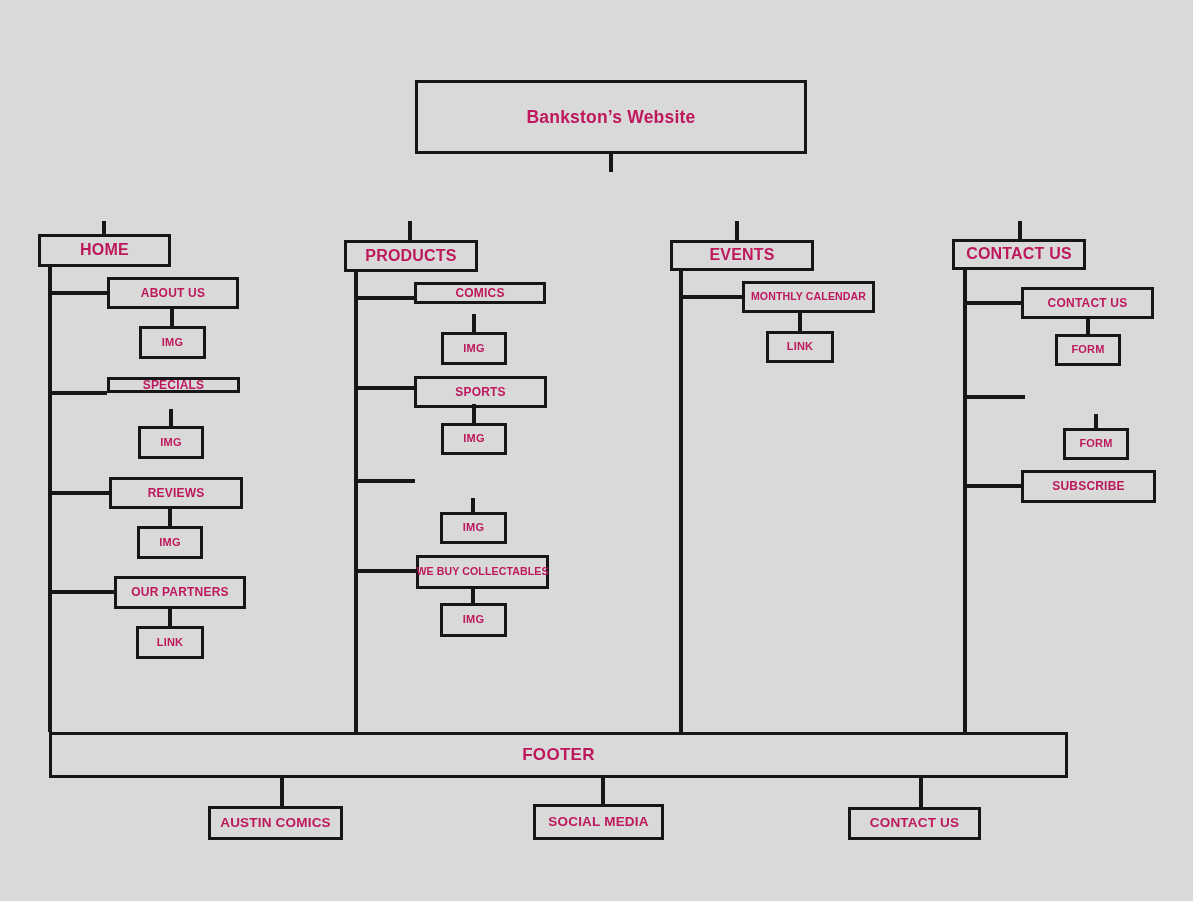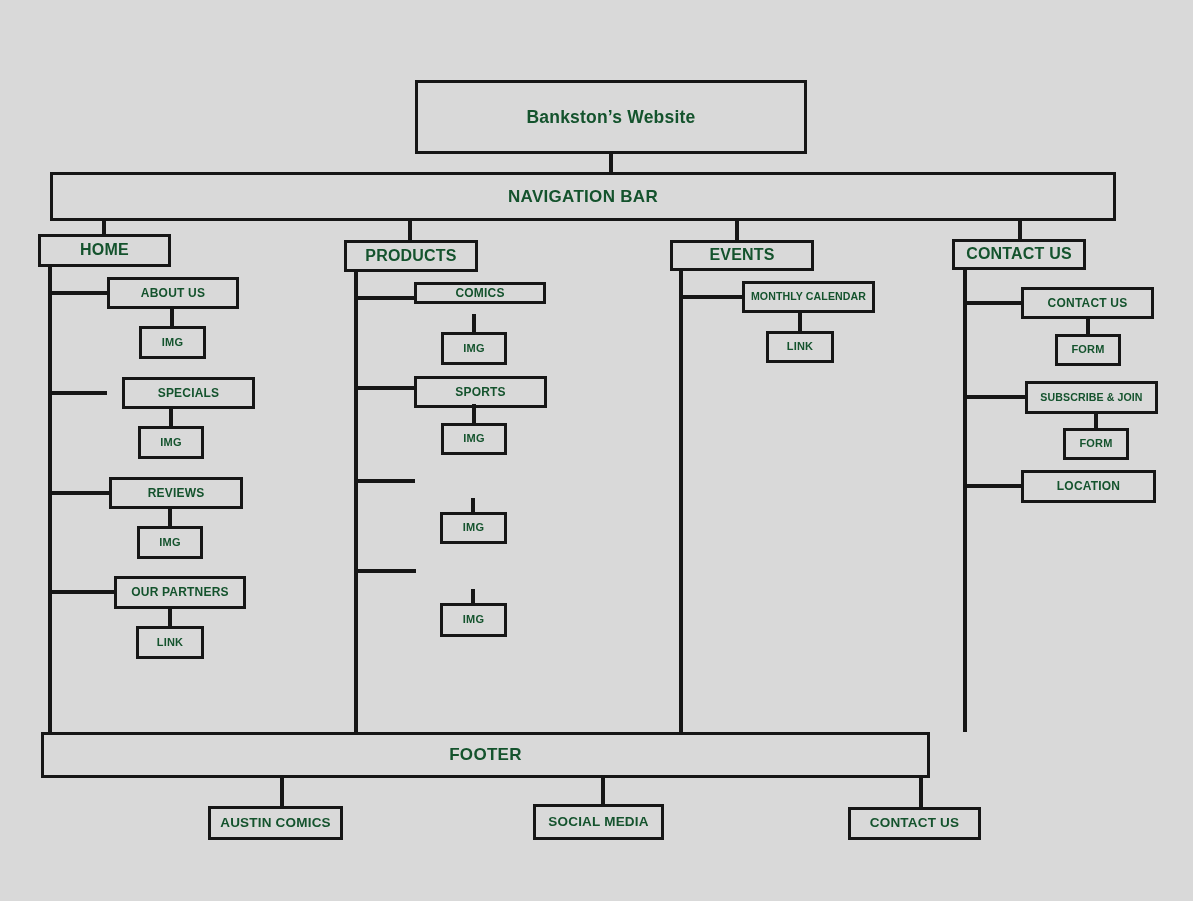--- a/index.html
+++ b/index.html
@@ -19,21 +19,21 @@
   .box {
     position: absolute;
     box-sizing: border-box;
     border: 3px solid #161616;
     background: #d9d9d9;
     display: flex;
     align-items: center;
     justify-content: center;
     text-align: center;
     font-weight: 700;
-    color: #14532d;
+    color: #be185d;
     line-height: 1.05;
     white-space: nowrap;
   }
   .lv-top   { font-size: 17.5px; letter-spacing: .2px; }
   .lv-bar   { font-size: 17px;   letter-spacing: .3px; }
   .hdr      { font-size: 16px;   letter-spacing: .2px; }
   .child    { font-size: 12px;   letter-spacing: .2px; }
   .child-sm { font-size: 10.6px; letter-spacing: .1px; }
   .leaf     { font-size: 11px;   letter-spacing: .2px; }
   .foot-ch  { font-size: 13.5px; letter-spacing: .2px; }
@@ -45,21 +45,20 @@
   .hline { height: 4px; }
 </style>
 </head>
 <body>
 
 <div class="canvas">
 
   <div class="box lv-top" style="left:415px;top:80px;width:392px;height:74px">Bankston’s Website</div>
   <div class="vline" style="left:609px;top:154px;height:18px"></div>
 
-  <div class="box lv-bar" style="left:50px;top:172px;width:1066px;height:49px">NAVIGATION BAR</div>
 
   <div class="vline" style="left:102px;top:221px;height:13px"></div>
   <div class="vline" style="left:408px;top:221px;height:19px"></div>
   <div class="vline" style="left:735px;top:221px;height:19px"></div>
   <div class="vline" style="left:1018px;top:221px;height:18px"></div>
 
   <div class="box hdr" style="left:38px;top:234px;width:133px;height:33px">HOME</div>
   <div class="box hdr" style="left:344px;top:240px;width:134px;height:32px">PRODUCTS</div>
   <div class="box hdr" style="left:670px;top:240px;width:144px;height:31px">EVENTS</div>
   <div class="box hdr" style="left:952px;top:239px;width:134px;height:31px">CONTACT US</div>
@@ -68,21 +67,21 @@
   <div class="vline" style="left:354px;top:272px;height:460px"></div>
   <div class="vline" style="left:679px;top:271px;height:461px"></div>
   <div class="vline" style="left:963px;top:270px;height:462px"></div>
 
   <div class="hline" style="left:48px;top:291px;width:59px"></div>
   <div class="box child" style="left:107px;top:277px;width:132px;height:32px">ABOUT US</div>
   <div class="vline" style="left:170px;top:309px;height:17px"></div>
   <div class="box leaf" style="left:139px;top:326px;width:67px;height:33px">IMG</div>
 
   <div class="hline" style="left:48px;top:391px;width:59px"></div>
-  <div class="box child" style="left:122px;top:377px;width:133px;height:32px">SPECIALS</div>
+  <div class="box child" style="left:107px;top:377px;width:133px;height:16px">SPECIALS</div>
   <div class="vline" style="left:169px;top:409px;height:17px"></div>
   <div class="box leaf" style="left:138px;top:426px;width:66px;height:33px">IMG</div>
 
   <div class="hline" style="left:48px;top:491px;width:61px"></div>
   <div class="box child" style="left:109px;top:477px;width:134px;height:32px">REVIEWS</div>
   <div class="vline" style="left:168px;top:509px;height:17px"></div>
   <div class="box leaf" style="left:137px;top:526px;width:66px;height:33px">IMG</div>
 
   <div class="hline" style="left:48px;top:590px;width:66px"></div>
   <div class="box child" style="left:114px;top:576px;width:132px;height:33px">OUR PARTNERS</div>
@@ -97,42 +96,42 @@
   <div class="hline" style="left:354px;top:386px;width:60px"></div>
   <div class="box child" style="left:414px;top:376px;width:133px;height:32px">SPORTS</div>
   <div class="vline" style="left:472px;top:404px;height:19px"></div>
   <div class="box leaf" style="left:441px;top:423px;width:66px;height:32px">IMG</div>
 
   <div class="hline" style="left:354px;top:479px;width:61px"></div>
   <div class="vline" style="left:471px;top:498px;height:14px"></div>
   <div class="box leaf" style="left:440px;top:512px;width:67px;height:32px">IMG</div>
 
   <div class="hline" style="left:354px;top:569px;width:62px"></div>
+  <div class="box child-sm" style="left:416px;top:555px;width:133px;height:34px">WE BUY COLLECTABLES</div>
   <div class="vline" style="left:471px;top:589px;height:14px"></div>
   <div class="box leaf" style="left:440px;top:603px;width:67px;height:34px">IMG</div>
 
   <div class="hline" style="left:679px;top:295px;width:63px"></div>
   <div class="box child-sm" style="left:742px;top:281px;width:133px;height:32px">MONTHLY CALENDAR</div>
   <div class="vline" style="left:798px;top:313px;height:18px"></div>
   <div class="box leaf" style="left:766px;top:331px;width:68px;height:32px">LINK</div>
 
   <div class="hline" style="left:963px;top:301px;width:58px"></div>
   <div class="box child" style="left:1021px;top:287px;width:133px;height:32px">CONTACT US</div>
   <div class="vline" style="left:1086px;top:319px;height:15px"></div>
   <div class="box leaf" style="left:1055px;top:334px;width:66px;height:32px">FORM</div>
 
   <div class="hline" style="left:963px;top:395px;width:62px"></div>
-  <div class="box child-sm" style="left:1025px;top:381px;width:133px;height:33px">SUBSCRIBE &amp; JOIN</div>
   <div class="vline" style="left:1094px;top:414px;height:14px"></div>
   <div class="box leaf" style="left:1063px;top:428px;width:66px;height:32px">FORM</div>
 
   <div class="hline" style="left:963px;top:484px;width:58px"></div>
-  <div class="box child" style="left:1021px;top:470px;width:135px;height:33px">LOCATION</div>
+  <div class="box child" style="left:1021px;top:470px;width:135px;height:33px">SUBSCRIBE</div>
 
-  <div class="box lv-bar" style="left:41px;top:732px;width:889px;height:46px">FOOTER</div>
+  <div class="box lv-bar" style="left:49px;top:732px;width:1019px;height:46px">FOOTER</div>
 
   <div class="vline" style="left:280px;top:778px;height:28px"></div>
   <div class="box foot-ch" style="left:208px;top:806px;width:135px;height:34px">AUSTIN COMICS</div>
 
   <div class="vline" style="left:601px;top:778px;height:26px"></div>
   <div class="box foot-ch" style="left:533px;top:804px;width:131px;height:36px">SOCIAL MEDIA</div>
 
   <div class="vline" style="left:919px;top:778px;height:29px"></div>
   <div class="box foot-ch" style="left:848px;top:807px;width:133px;height:33px">CONTACT US</div>
 

